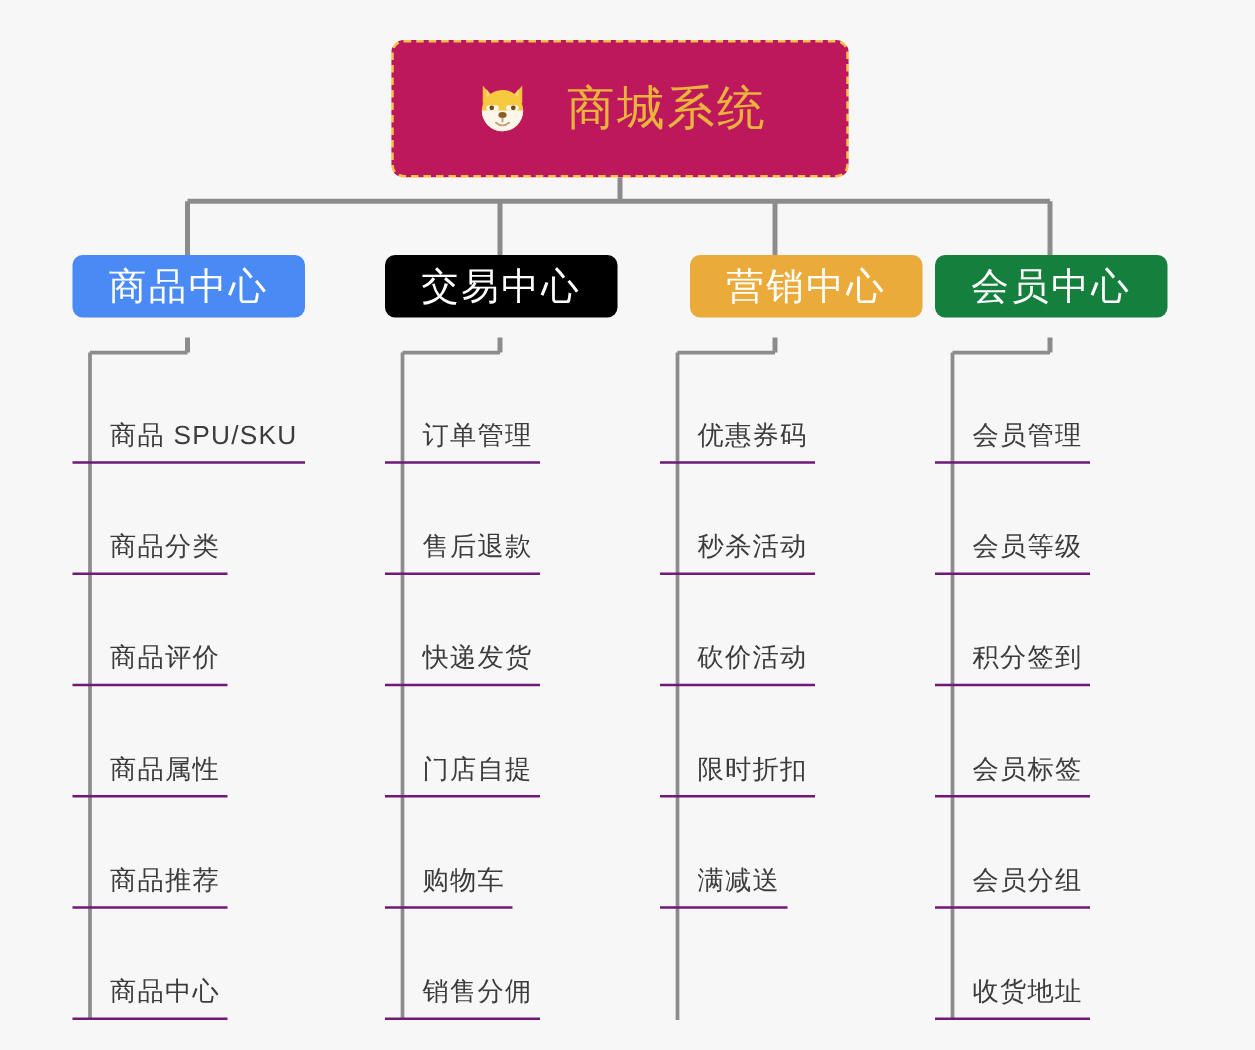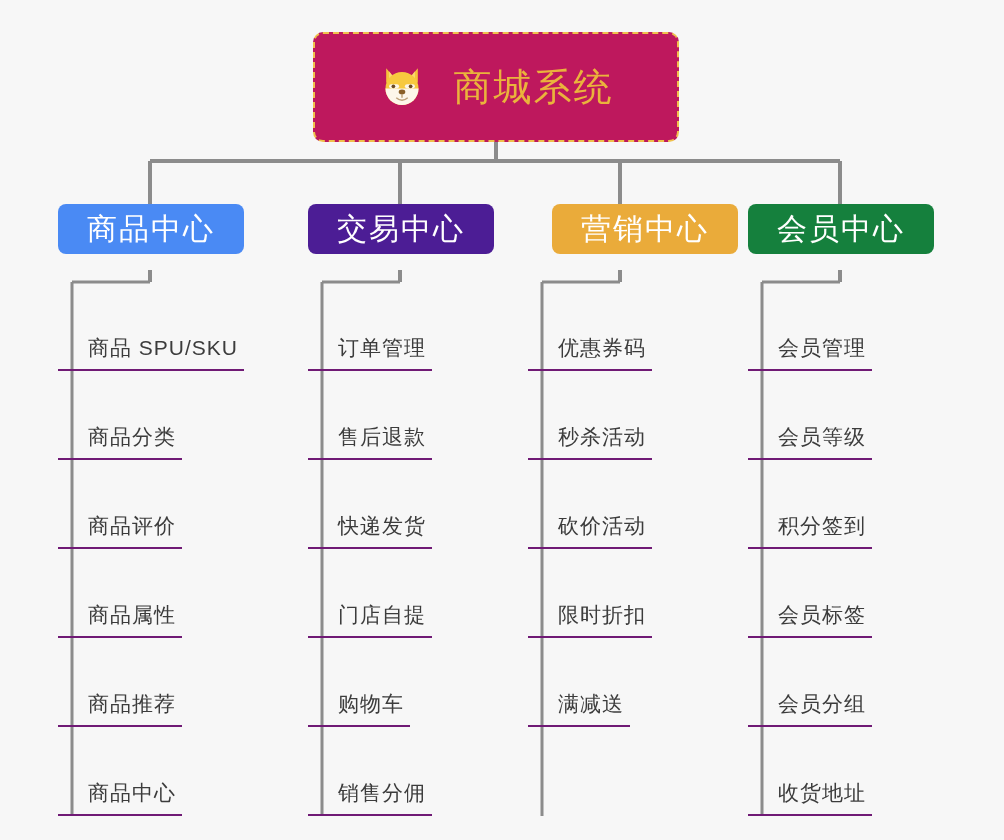--- a/index.html
+++ b/index.html
@@ -172,21 +172,21 @@
           </div>
           <div class="leaf">
             <span class="leaf-label">商品推荐</span>
           </div>
           <div class="leaf">
             <span class="leaf-label">商品中心</span>
           </div>
         </div>
       </div>
       <div class="branch" style="left: 308px; width: 186px;">
-        <div class="branch-header" style="background: #4c1d95; width: 186px;">
+        <div class="branch-header" style="background: #000000; width: 186px;">
           <span>交易中心</span>
         </div>
         <div class="leaf-list">
           <div class="leaf">
             <span class="leaf-label">订单管理</span>
           </div>
           <div class="leaf">
             <span class="leaf-label">售后退款</span>
           </div>
           <div class="leaf">

